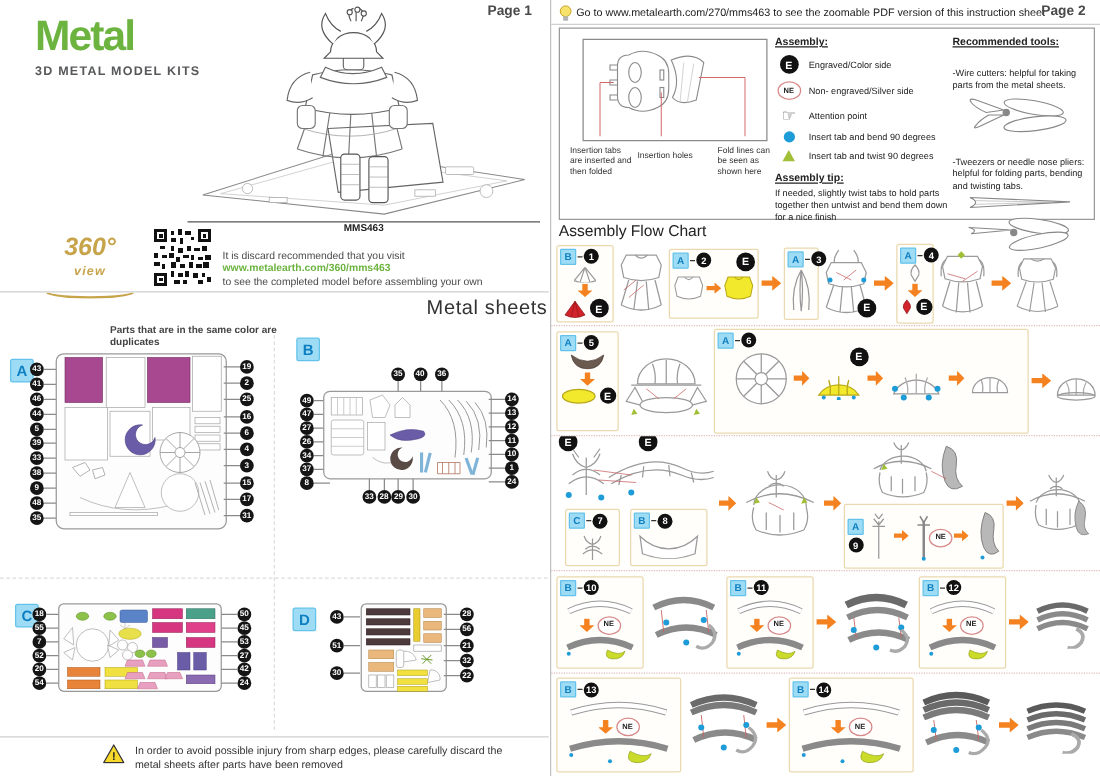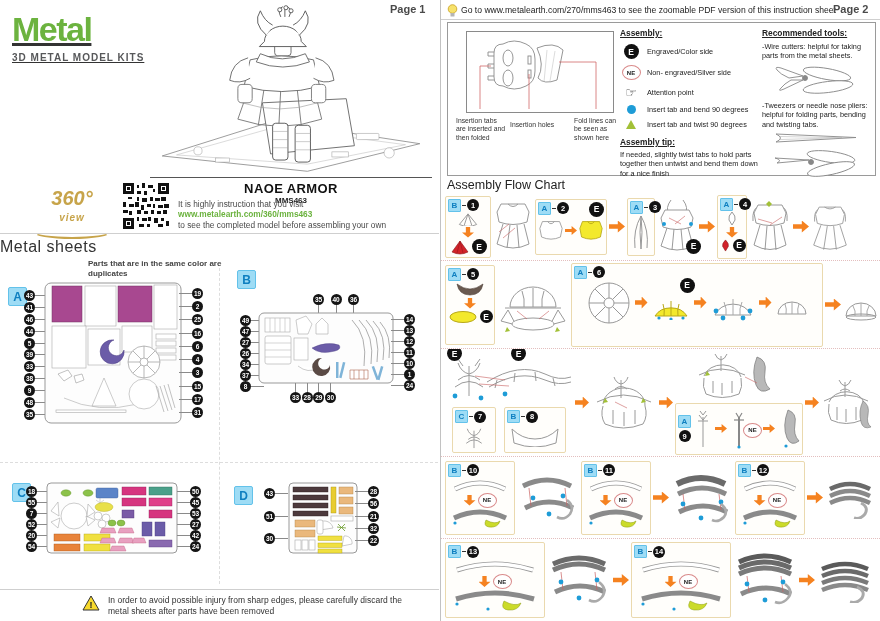--- a/index.html
+++ b/index.html
@@ -19,21 +19,21 @@
   .title-block{border-top:1px solid #555;text-align:center;}
   .model-name{font-size:13px;font-weight:bold;color:#111;letter-spacing:.4px;margin-top:3px;}
   .model-num{font-size:8px;font-weight:bold;color:#222;}
   .badge360{color:#c7a44a;font-style:italic;font-weight:bold;text-align:center;line-height:1;}
   .badge360 .b1{font-size:20px;}
   .badge360 .b2{font-size:10px;letter-spacing:1px;text-align:center;}
   .badge360 .sw{display:block;margin:1px auto 0;width:74px;height:10px;
     border:2px solid transparent;border-bottom-color:#c7a44a;border-radius:50%;}
   .rec{font-size:8.3px;line-height:1.25;color:#4a4a4a;}
   .rec .url{color:#6cb33f;font-weight:bold;}
-  .ms-title{font-size:16px;color:#333;text-align:left;letter-spacing:.5px;}
+  .ms-title{font-size:16px;color:#333;text-align:right;letter-spacing:.5px;}
   .ms-note{font-size:8px;font-weight:600;color:#444;line-height:1.25;}
   .letter-badge{width:17px;height:17px;display:flex;align-items:center;justify-content:center;
     background:#9edcf5;border:1px solid #63c2ea;border-radius:2px;
     color:#0e7fc0;font-size:12px;font-weight:bold;}
   .callout-col{display:flex;flex-direction:column;justify-content:space-between;align-items:center;}
   .callout-row{display:flex;flex-direction:row;justify-content:space-between;align-items:center;}
   .callout{position:relative;width:11px;height:11px;border-radius:50%;background:#151515;color:#fff;
     font-size:6.5px;font-weight:bold;display:flex;align-items:center;justify-content:center;flex:0 0 auto;}
   .col-left .callout::after{content:"";position:absolute;left:11px;top:5px;width:13px;height:1px;background:#8a8a8a;}
   .col-right .callout::after{content:"";position:absolute;left:-13px;top:5px;width:13px;height:1px;background:#8a8a8a;}
@@ -52,21 +52,21 @@
   .legend-text{font-size:7.3px;color:#222;}
   .e-badge{width:15px;height:15px;border-radius:50%;background:#111;color:#fff;
     font-size:8.5px;font-weight:bold;display:flex;align-items:center;justify-content:center;flex:0 0 auto;}
   .ne-badge{min-width:15px;height:13px;padding:0 1px;border-radius:50%;background:#fff;border:1px solid #d98a8a;
     color:#222;font-size:6px;font-weight:bold;display:flex;align-items:center;justify-content:center;flex:0 0 auto;}
   .hand{font-size:13px;color:#555;line-height:1;}
   .blue-dot{width:9px;height:9px;border-radius:50%;background:#1e9cd7;}
   .grn-tri{width:0;height:0;border-left:5px solid transparent;border-right:5px solid transparent;
     border-bottom:9px solid #a2c037;}
   .tip-text{font-size:7.3px;line-height:1.3;color:#222;margin-top:3px;}
-  .tool-text{font-size:7.3px;line-height:1.3;color:#222;margin-top:4px;}
+  .tool-text{font-size:7.3px;line-height:1.3;color:#222;margin-top:16px;}
   
   .flow-title{font-size:12.5px;color:#222;}
   .flow-rows{position:absolute;left:441px;top:193px;width:439px;height:428px;}
   .frow{display:flex;align-items:center;gap:2px;padding:0 4px;box-sizing:border-box;overflow:hidden;
     border-bottom:1.5px dotted #e3bebe;}
   .frow:last-child{border-bottom:none;}
   .step-box{position:relative;border:1px solid #ead9ae;background:#fffefb;border-radius:2px;
     display:flex;flex-direction:column;align-items:center;justify-content:flex-start;
     padding:2px;box-sizing:border-box;flex:0 0 auto;}
   .tag{display:flex;align-items:center;gap:1px;align-self:flex-start;}
@@ -81,21 +81,21 @@
     clip-path:polygon(32% 0,68% 0,68% 52%,100% 52%,50% 100%,0 52%,32% 52%);}
   .illus{flex:0 0 auto;position:relative;}
   .ov{position:absolute;}
 </style>
 </head>
 <body>
 
 <div class="page">
   <div class="vdiv"></div>
 
-  <div class="abs" style="left:12px;top:14px;text-decoration:underline;">
+  <div class="abs" style="left:28px;top:14px;">
     <div class="logo">Metal</div>
     <div class="logo-tag">3D METAL MODEL KITS</div>
   </div>
   <div class="abs page-label" style="left:390px;top:3px;">Page 1</div>
 
   <svg class="abs" style="left:152px;top:4px;" width="276" height="170" viewBox="0 0 270 165">
     <g fill="#fff" stroke="#888" stroke-width="0.8">
       <polygon points="10,148 118,114 262,136 152,163"></polygon>
       <polygon points="24,147 120,120 248,137 152,156" fill="none" stroke="#c4c4c4" stroke-width="0.6"></polygon>
       <circle cx="45" cy="143" r="4" stroke="#aaa" stroke-width="0.6"></circle>
@@ -123,21 +123,20 @@
       <circle cx="125" cy="5" r="2" stroke="#555"></circle>
         <circle cx="131" cy="3" r="2" stroke="#555"></circle>
         <circle cx="136" cy="6" r="2" stroke="#555"></circle>
       <rect x="118" y="116" width="15" height="36" rx="3" stroke="#555"></rect>
       <rect x="140" y="118" width="15" height="36" rx="3" stroke="#555"></rect>
       <path d="M118,124 h15 M118,132 h15 M118,140 h15 M140,126 h15 M140,134 h15 M140,142 h15" stroke="#9a9a9a" stroke-width="0.5" fill="none"></path>
     </g>
   </svg>
 
   <div class="abs title-block" style="left:150px;top:177px;width:282px;">
-    <div class="model-name">NAOE ARMOR</div>
     <div class="model-num">MMS463</div>
   </div>
 
   <div class="abs badge360" style="left:26px;top:188px;width:92px;">
     <span class="b1">360°</span><br>
     <span class="b2">view</span>
     <span class="sw"></span>
   </div>
 
   <svg class="abs" style="left:122px;top:182px;" width="48" height="48" viewBox="0 0 33 33" shape-rendering="crispEdges">
@@ -189,21 +188,21 @@
         <rect x="2.5" y="26.5" width="4" height="4"></rect>
       </g>
     <g fill="#111">
         <rect x="3.5" y="3.5" width="2" height="2"></rect>
         <rect x="27.5" y="3.5" width="2" height="2"></rect>
         <rect x="3.5" y="27.5" width="2" height="2"></rect>
       </g>
   </svg>
 
   <div class="abs rec" style="left:178px;top:199px;width:258px;">
-    <span>It is highly instruction that you visit</span><br>
+    <span>It is discard recommended that you visit</span><br>
     <span class="url">www.metalearth.com/360/mms463</span><br>
     <span>to see the completed model before assembling your own</span>
   </div>
 
   <div class="hline" style="left:0;top:233px;width:439px;"></div>
   <div class="abs ms-title" style="left:0;top:238px;width:438px;">Metal sheets</div>
   <div class="abs ms-note" style="left:88px;top:259px;width:160px;">Parts that are in the same color are duplicates</div>
 
   <div class="dash-v" style="left:219px;top:268px;height:316px;"></div>
   <div class="dash-h" style="left:0;top:462px;width:438px;"></div>

